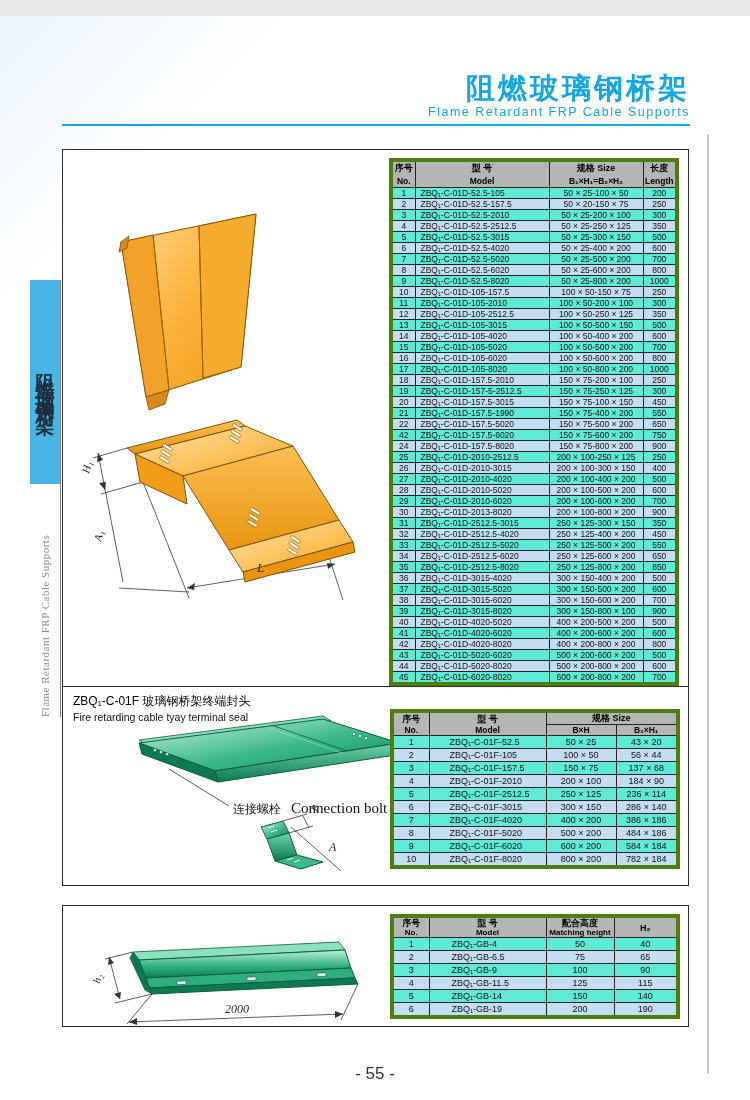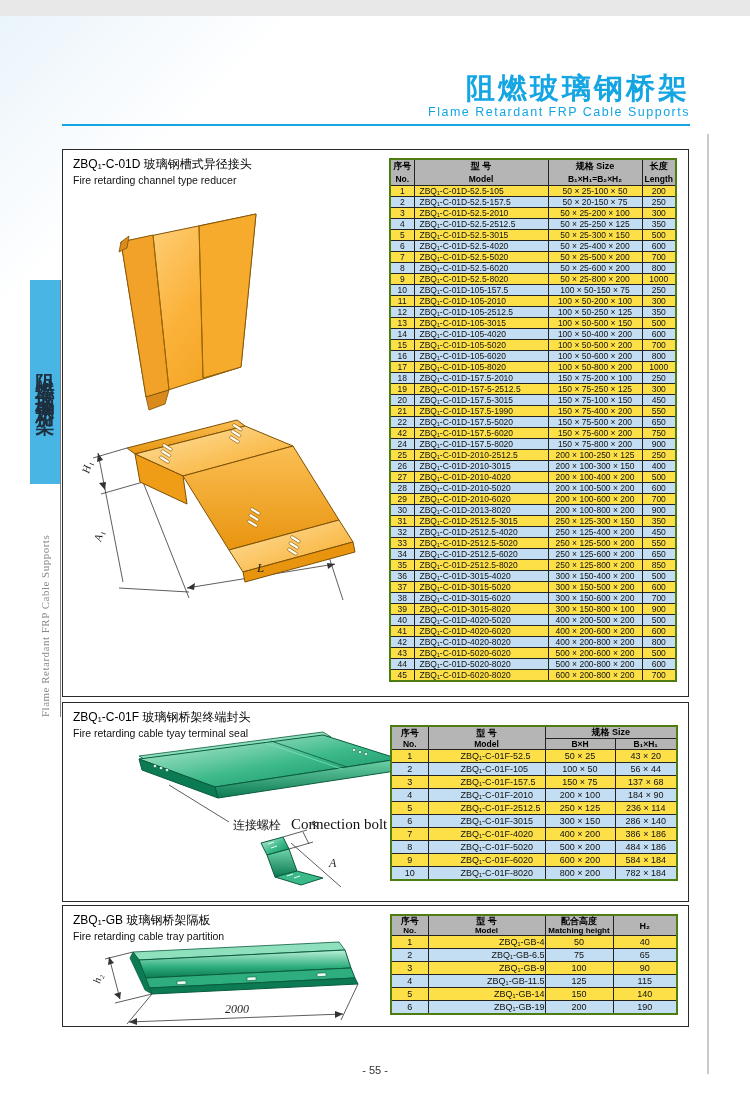--- a/index.html
+++ b/index.html
@@ -19,85 +19,81 @@
             display:flex;align-items:center;justify-content:center;}
   .side-cn{writing-mode:vertical-rl;font-size:19px;font-weight:bold;letter-spacing:7px;color:#1d2f3f;}
   .side-en{position:absolute;left:39px;top:701px;transform:rotate(-90deg);transform-origin:left top;
            white-space:nowrap;font-size:11px;color:#8a8a8a;letter-spacing:0.5px;
            font-family:"Liberation Serif",serif;}
   .side-rule{position:absolute;left:60px;top:264px;width:1px;height:437px;background:#808080;}
 
   
   .panel{position:absolute;left:62px;width:627px;border:1.5px solid #2a2a2a;background:#fff;box-sizing:border-box;}
   #s1{top:133px;height:548px;}
-  #s2{top:686px;height:200px;}
+  #s2{top:670px;height:200px;}
   #s3{top:889px;height:122px;}
   .sec-title{position:absolute;top:6px;left:10px;}
   .sec-title .cn{display:block;font-size:12px;color:#000;}
   .sec-title .en{display:block;font-size:10.5px;color:#111;margin-top:1px;}
 
   
-  table.dtable{position:absolute;border-collapse:collapse;table-layout:fixed;background:#fde047;
-               border:2px solid #4d7c0f;}
+  table.dtable{position:absolute;border-collapse:collapse;table-layout:fixed;background:#5eead4;
+               border:4px solid #4d7c0f;}
   .dtable th,.dtable td{border:1px solid #222;text-align:center;padding:0;overflow:hidden;
                white-space:nowrap;}
   .dtable thead th{background:#b5b5b5;font-weight:bold;color:#000;}
   .dtable tbody tr:nth-child(even){background:#c3ddf2;}
   .h-cn,.h-en{display:block;}
 
   #t1{left:326px;top:8px;width:286px;}
   #t1 thead .h-cn{font-size:9px;line-height:13px;}
   #t1 thead .h-en{font-size:8.5px;line-height:12px;}
   #t1 td{height:10px;line-height:10px;font-size:8.5px;}
   #t1 td:nth-child(2){text-align:left;padding-left:5px;}
 
   #t2{left:327px;top:22px;width:286px;}
   #t2 thead th{font-size:9px;}
   #t2 thead .h-cn{font-size:9px;line-height:11px;}
   #t2 thead .h-en{font-size:8.5px;line-height:10px;}
   #t2 td{height:12px;line-height:12px;font-size:9px;}
-  #t2 td:nth-child(2){text-align:left;padding-left:32px;}
+  #t2 td:nth-child(2){text-align:left;padding-left:20px;}
 
   #t3{left:327px;top:8px;width:286px;}
   #t3 thead .h-cn{font-size:9px;line-height:10px;}
   #t3 thead .h-en{font-size:8px;line-height:9px;}
   #t3 td{height:12px;line-height:12px;font-size:9px;}
-  #t3 td:nth-child(2){text-align:right;padding-left:22px;}
+  #t3 td:nth-child(2){text-align:left;padding-left:22px;}
 
   
   svg{position:absolute;}
   .dim{stroke:#333;stroke-width:0.8;fill:none;}
   .dimtxt{font-family:"Liberation Serif",serif;font-style:italic;fill:#222;}
   .olabel{font-family:"Liberation Serif",serif;fill:#111;}
 
-  .pageno{position:absolute;left:0;right:0;top:1048px;text-align:center;font-size:11px;color:#333;}
+  .pageno{position:absolute;left:0;right:0;top:1048px;text-align:center;font-size:17px;color:#333;}
 </style>
 </head>
 <body>
 
 <div class="page">
   <div class="scan-edge"></div>
 
   <div class="brand">
     <div class="brand-cn">阻燃玻璃钢桥架</div>
     <div class="brand-en">Flame Retardant FRP Cable Supports</div>
   </div>
   <div class="brand-rule"></div>
 
   <div class="side-box">
     <span class="side-cn">阻燃玻璃钢桥架</span>
   </div>
   <div class="side-en">Flame Retardant FRP Cable Supports</div>
   <div class="side-rule"></div>
 
   <section class="panel" id="s1">
-    <div class="sec-title">
-      <span class="cn">ZBQ₁-C-01D 玻璃钢槽式异径接头</span>
-      <span class="en">Fire retarding channel type reducer</span>
-    </div>
 
     <svg style="left:28px;top:52px" width="200" height="215" viewBox="0 0 200 215">
       <defs>
         <linearGradient id="og1" x1="0" y1="0" x2="1" y2="1">
           <stop offset="0" stop-color="#ffd98e"></stop>
             <stop offset="0.5" stop-color="#fbb23a"></stop>
             <stop offset="1" stop-color="#f09a12"></stop>
         </linearGradient>
       </defs>
       <polygon points="30,40 165,12 150,165 55,195" fill="url(#og1)" stroke="#7c5104" stroke-width="1"></polygon>
@@ -615,24 +611,20 @@
             <td>10</td>
             <td>ZBQ₁-C-01F-8020</td>
             <td>800 × 200</td>
             <td>782 × 184</td>
           </tr>
         </tbody>
     </table>
   </section>
 
   <section class="panel" id="s3">
-    <div class="sec-title">
-      <span class="cn">ZBQ₁-GB 玻璃钢桥架隔板</span>
-      <span class="en">Fire retarding cable tray partition</span>
-    </div>
 
     <svg style="left:24px;top:32px" width="310" height="88" viewBox="0 0 310 88">
       <defs>
         <linearGradient id="gg3" x1="0" y1="0" x2="0" y2="1">
           <stop offset="0" stop-color="#bdf0d8"></stop>
             <stop offset="0.6" stop-color="#2eae7e"></stop>
             <stop offset="1" stop-color="#0c7a52"></stop>
         </linearGradient>
       </defs>
 

